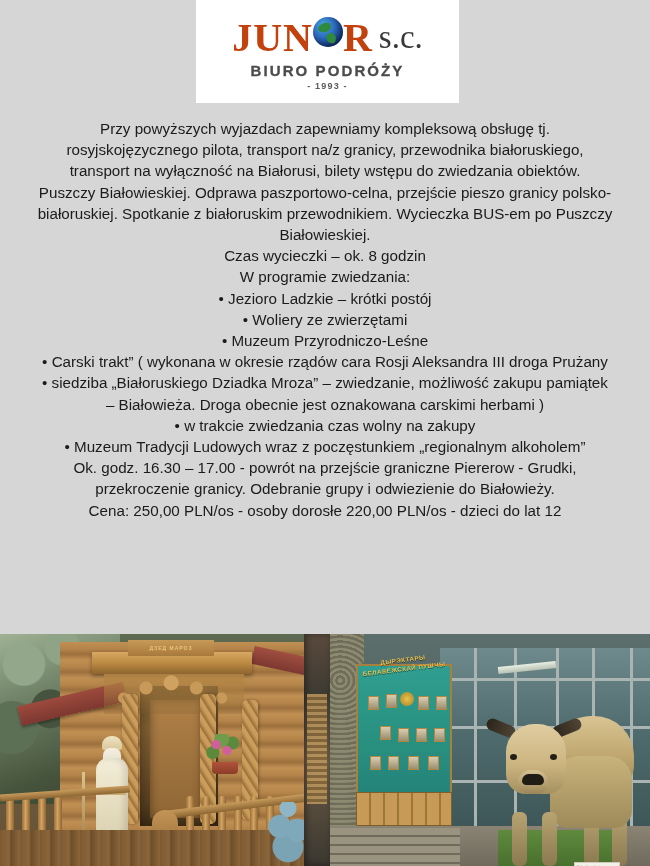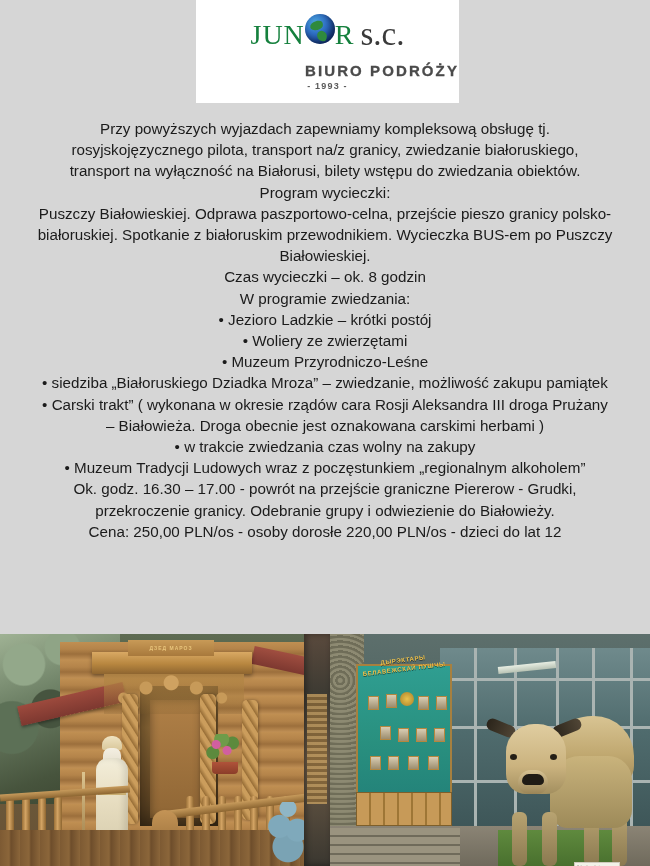--- a/index.html
+++ b/index.html
@@ -33,24 +33,24 @@
   #logo-main {
     position: absolute;
     left: 0;
     top: 14px;
     width: 263px;
     text-align: center;
     white-space: nowrap;
   }
   .logo-word {
     font-family: "Liberation Serif", serif;
-    font-size: 28px;
-    font-weight: 400;
+    font-size: 40px;
+    font-weight: 700;
     letter-spacing: 0px;
-    color: #15803d;
+    color: #c2410c;
     vertical-align: middle;
   }
   .logo-word-j { letter-spacing: 1px; }
   .logo-globe {
     display: inline-block;
     width: 30px;
     height: 30px;
     border-radius: 50%;
     vertical-align: -5px;
     margin: 0 0px;
@@ -87,21 +87,21 @@
     font-size: 33px;
     color: #3a3a3a;
     margin-left: 7px;
     vertical-align: middle;
   }
   #logo-sub {
     position: absolute;
     left: 0;
     top: 62px;
     width: 263px;
-    text-align: right;
+    text-align: center;
     font-family: "Liberation Sans", sans-serif;
     font-size: 15px;
     font-weight: bold;
     letter-spacing: 2.1px;
     color: #4b4b4b;
     -webkit-text-stroke: 0.3px #4b4b4b;
   }
   #logo-year {
     position: absolute;
     left: 0;
@@ -516,42 +516,41 @@
     </div>
     <div id="logo-sub">BIURO PODRÓŻY</div>
     <div id="logo-year">- 1993 -</div>
   </div>
 </div>
 
 <div id="body-text">
 
   <p class="para">
     <span class="line">Przy powyższych wyjazdach zapewniamy kompleksową obsługę tj.</span>
-    <span class="line">rosyjskojęzycznego pilota, transport na/z granicy, zwiedzanie białoruskiego,</span>
+    <span class="line">rosyjskojęzycznego pilota, transport na/z granicy, przewodnika białoruskiego,</span>
     <span class="line">transport na wyłączność na Białorusi, bilety wstępu do zwiedzania obiektów.</span>
-    <span class="line">Program wycieczki:</span>
   </p>
 
   <p class="para">
     <span class="line">Puszczy Białowieskiej. Odprawa paszportowo-celna, przejście pieszo granicy polsko-</span>
     <span class="line">białoruskiej. Spotkanie z białoruskim przewodnikiem. Wycieczka BUS-em po Puszczy</span>
     <span class="line">Białowieskiej.</span>
   </p>
 
   <p class="para">
     <span class="line">Czas wycieczki – ok. 8 godzin</span>
     <span class="line">W programie zwiedzania:</span>
   </p>
 
   <p class="para">
     <span class="line">• Jezioro Ladzkie – krótki postój</span>
     <span class="line">• Woliery ze zwierzętami</span>
     <span class="line">• Muzeum Przyrodniczo-Leśne</span>
+    <span class="line">• Carski trakt” ( wykonana w okresie rządów cara Rosji Aleksandra III droga Prużany</span>
     <span class="line">• siedziba „Białoruskiego Dziadka Mroza” – zwiedzanie, możliwość zakupu pamiątek</span>
-    <span class="line">• Carski trakt” ( wykonana w okresie rządów cara Rosji Aleksandra III droga Prużany</span>
     <span class="line">– Białowieża. Droga obecnie jest oznakowana carskimi herbami )</span>
     <span class="line">• w trakcie zwiedzania czas wolny na zakupy</span>
     <span class="line">• Muzeum Tradycji Ludowych wraz z poczęstunkiem „regionalnym alkoholem”</span>
   </p>
 
   <p class="para">
     <span class="line">Ok. godz. 16.30 – 17.00 - powrót na przejście graniczne Piererow - Grudki,</span>
     <span class="line">przekroczenie granicy. Odebranie grupy i odwiezienie do Białowieży.</span>
     <span class="line">Cena: 250,00 PLN/os - osoby dorosłe 220,00 PLN/os - dzieci do lat 12</span>
   </p>

